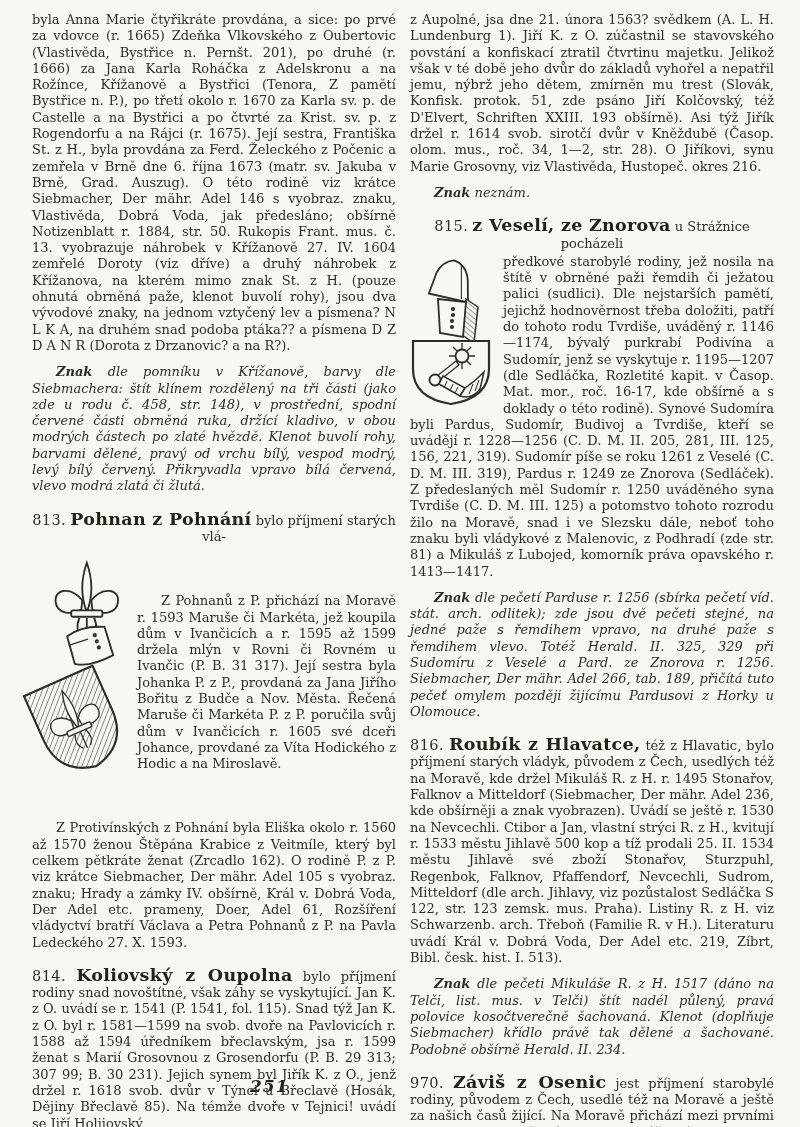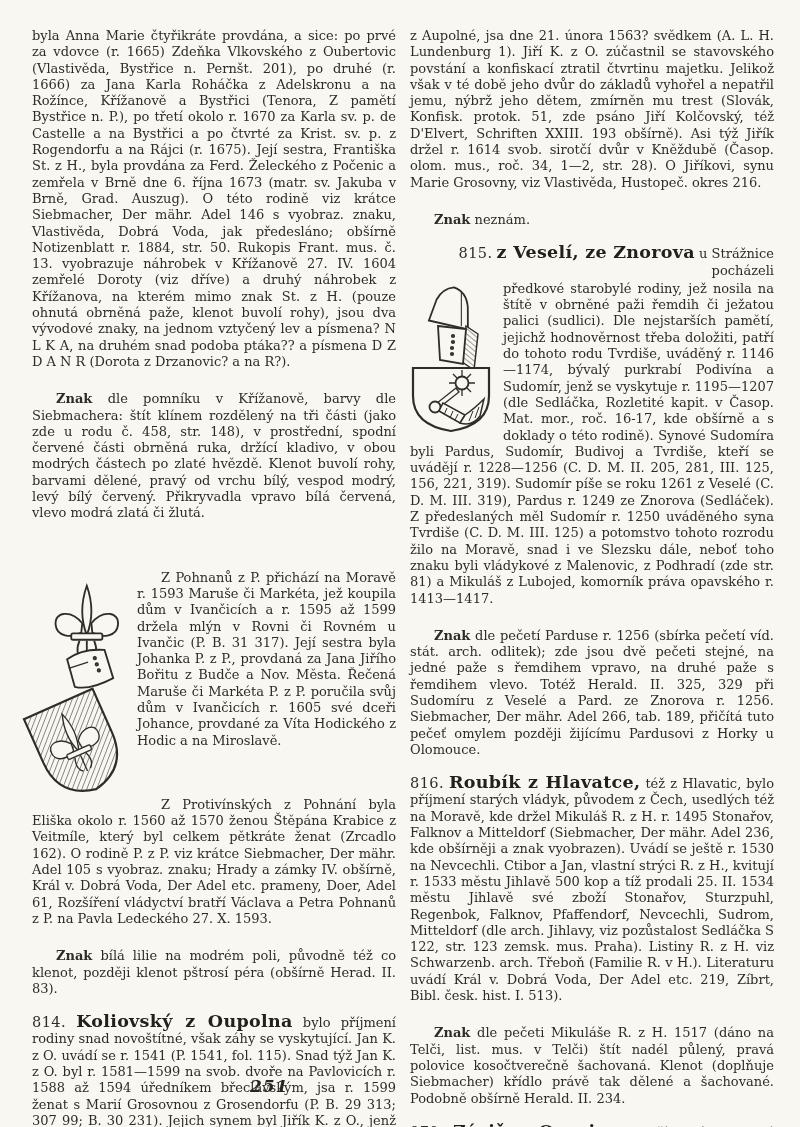--- a/index.html
+++ b/index.html
@@ -1,30 +1,30 @@
 <!DOCTYPE html>
 <html lang="cs"><head>
 <meta charset="utf-8">
 <style>
   html,body{margin:0;padding:0;}
   body{
     width:800px;height:1127px;overflow:hidden;position:relative;
     background:#f8f7f2;color:#2e2c27;
     font-family:"DejaVu Serif", serif;
   }
-  .page{box-sizing:border-box;width:800px;height:909px;padding:28px 26px 0 32px;position:relative;}
+  .page{box-sizing:border-box;width:800px;height:909px;padding:12px 26px 0 32px;position:relative;}
   .columns{display:flex;gap:14px;}
   .col{width:365px;font-size:13px;line-height:16.3px;text-align:justify;}
   p{margin:0;}
   .ind,.znak{text-indent:24px;margin-top:48px;}
-  .znak{margin-top:21px;}
+  .znak{margin-top:10px;font-style:italic;}
   .bold{font-weight:700;}
   .entry{margin-top:16px;}
   .entry::after{content:"";display:block;clear:both;}
-  .headline{margin-bottom:2px;text-align:right;}
+  .headline{margin-bottom:2px;text-align:center;}
   .eno{font-size:14.5px;letter-spacing:.4px;}
   .ename{font-weight:700;font-size:17.5px;letter-spacing:.3px;color:#232119;}
   .illus{float:left;}
   .illus-813{width:108px;height:236px;margin:3px 9px 2px -12px;}
   .illus-815{width:86px;height:152px;margin:3px 9px 2px -2px;}
   .page-number{
     position:absolute;left:250px;top:1076px;
     font-weight:700;font-style:italic;font-size:17px;letter-spacing:1px;color:#28261f;
   }
   svg{display:block;}
@@ -34,20 +34,21 @@
 
 <div class="page">
   <div class="columns">
 
     <div class="col">
       <p class="cont">byla Anna Marie čtyřikráte provdána, a sice: po prvé za vdovce (r. 1665) Zdeňka Vlkovského z Oubertovic (Vlastivěda, Bystřice n. Pernšt. 201), po druhé (r. 1666) za Jana Karla Roháčka z Adelskronu a na Rožínce, Křížanově a Bystřici (Tenora, Z pamětí Bystřice n. P.), po třetí okolo r. 1670 za Karla sv. p. de Castelle a na Bystřici a po čtvrté za Krist. sv. p. z Rogendorfu a na Rájci (r. 1675). Její sestra, Františka St. z H., byla provdána za Ferd. Želeckého z Počenic a zemřela v Brně dne 6. října 1673 (matr. sv. Jakuba v Brně, Grad. Auszug). O této rodině viz krátce Siebmacher, Der mähr. Adel 146 s vyobraz. znaku, Vlastivěda, Dobrá Voda, jak předesláno; obšírně Notizenblatt r. 1884, str. 50. Rukopis Frant. mus. č. 13. vyobrazuje náhrobek v Křížanově 27. IV. 1604 zemřelé Doroty (viz dříve) a druhý náhrobek z Křížanova, na kterém mimo znak St. z H. (pouze ohnutá obrněná paže, klenot buvolí rohy), jsou dva vývodové znaky, na jednom vztyčený lev a písmena? N L K A, na druhém snad podoba ptáka?? a písmena D Z D A N R (Dorota z Drzanovic? a na R?).</p>
 
       <p class="znak"><span class="bold">Znak</span> <span>dle pomníku v Křížanově, barvy dle Siebmachera: štít klínem rozdělený na tři části (jako zde u rodu č. 458, str. 148), v prostřední, spodní červené části obrněná ruka, držící kladivo, v obou modrých částech po zlaté hvězdě. Klenot buvolí rohy, barvami dělené, pravý od vrchu bílý, vespod modrý, levý bílý červený. Přikryvadla vpravo bílá červená, vlevo modrá zlatá či žlutá.</span></p>
 
       <div class="entry">
+        <p class="headline"><span class="eno">813.</span> <span class="ename">Pohnan z Pohnání</span> <span>bylo příjmení starých vlá-</span></p>
 
         <div class="illus illus-813">
           <svg width="108" height="236" viewBox="-10 0 118 236" xmlns="http://www.w3.org/2000/svg">
             <defs>
               <pattern id="h813" patternUnits="userSpaceOnUse" width="5" height="5" patternTransform="rotate(45)">
                 <rect width="5" height="5" fill="#f8f7f2"></rect>
                 <line x1="0" y1="0" x2="0" y2="5" stroke="#47443c" stroke-width="1.3"></line>
               </pattern>
               <g id="fdl813">
                 <path d="M31 0 C25 17 24 36 31 54 C38 36 37 17 31 0 Z"></path>
@@ -69,21 +70,20 @@
             </g>
             <g transform="rotate(-24 52 180)">
               <path d="M12 128 L94 128 L94 180 Q94 222 53 230 Q12 222 12 180 Z" fill="url(#h813)" stroke="#2f2d28" stroke-width="2.4"></path>
               <use href="#fdl813" transform="translate(27,140) scale(0.82)" fill="#f8f7f2" stroke="#2f2d28" stroke-width="1.8"></use>
             </g>
           </svg>
         </div>
 
         <p class="ind">Z Pohnanů z P. přichází na Moravě r. 1593 Maruše či Markéta, jež koupila dům v Ivančicích a r. 1595 až 1599 držela mlýn v Rovni či Rovném u Ivančic (P. B. 31 317). Její sestra byla Johanka P. z P., provdaná za Jana Jiřího Bořitu z Budče a Nov. Města. Řečená Maruše či Markéta P. z P. poručila svůj dům v Ivančicích r. 1605 své dceři Johance, provdané za Víta Hodického z Hodic a na Miroslavě.</p>
         <p class="ind">Z Protivínských z Pohnání byla Eliška okolo r. 1560 až 1570 ženou Štěpána Krabice z Veitmíle, který byl celkem pětkráte ženat (Zrcadlo 162). O rodině P. z P. viz krátce Siebmacher, Der mähr. Adel 105 s vyobraz. znaku; Hrady a zámky IV. obšírně, Král v. Dobrá Voda, Der Adel etc. prameny, Doer, Adel 61, Rozšíření vládyctví bratří Václava a Petra Pohnanů z P. na Pavla Ledeckého 27. X. 1593.</p>
-        <p class="znak"><span class="bold">Znak</span> <span>bílá lilie na modrém poli, původně též co klenot, později klenot pštrosí péra (obšírně Herad. II. 83).</span></p>
       </div>
 
       <div class="entry">
         <p><span class="eno">814.</span> <span class="ename">Koliovský z Oupolna</span> <span>bylo příjmení rodiny snad novoštítné, však záhy se vyskytující. Jan K. z O. uvádí se r. 1541 (P. 1541, fol. 115). Snad týž Jan K. z O. byl r. 1581—1599 na svob. dvoře na Pavlovicích r. 1588 až 1594 úředníkem břeclavským, jsa r. 1599 ženat s Marií Grosovnou z Grosendorfu (P. B. 29 313; 307 99; B. 30 231). Jejich synem byl Jiřík K. z O., jenž držel r. 1618 svob. dvůr v Týnci u Břeclavě (Hosák, Dějiny Břeclavě 85). Na témže dvoře v Tejnici! uvádí se Jiří Holijovský</span></p>
       </div>
     </div>
 
     <div class="col">
       <p class="cont">z Aupolné, jsa dne 21. února 1563? svědkem (A. L. H. Lundenburg 1). Jiří K. z O. zúčastnil se stavovského povstání a konfiskací ztratil čtvrtinu majetku. Jelikož však v té době jeho dvůr do základů vyhořel a nepatřil jemu, nýbrž jeho dětem, zmírněn mu trest (Slovák, Konfisk. protok. 51, zde psáno Jiří Kolčovský, též D'Elvert, Schriften XXIII. 193 obšírně). Asi týž Jiřík držel r. 1614 svob. sirotčí dvůr v Kněždubě (Časop. olom. mus., roč. 34, 1—2, str. 28). O Jiříkovi, synu Marie Grosovny, viz Vlastivěda, Hustopeč. okres 216.</p>
 

